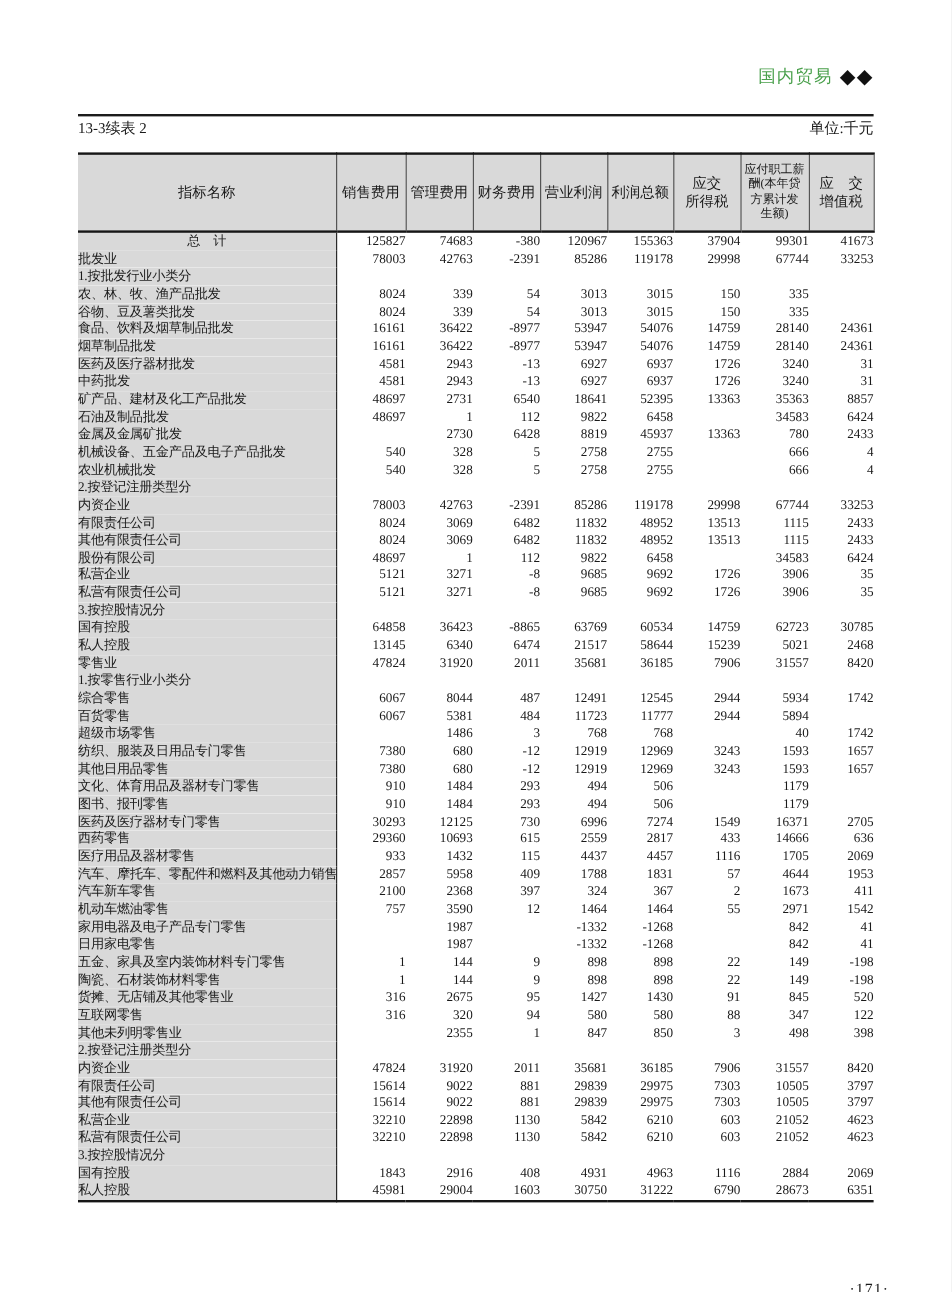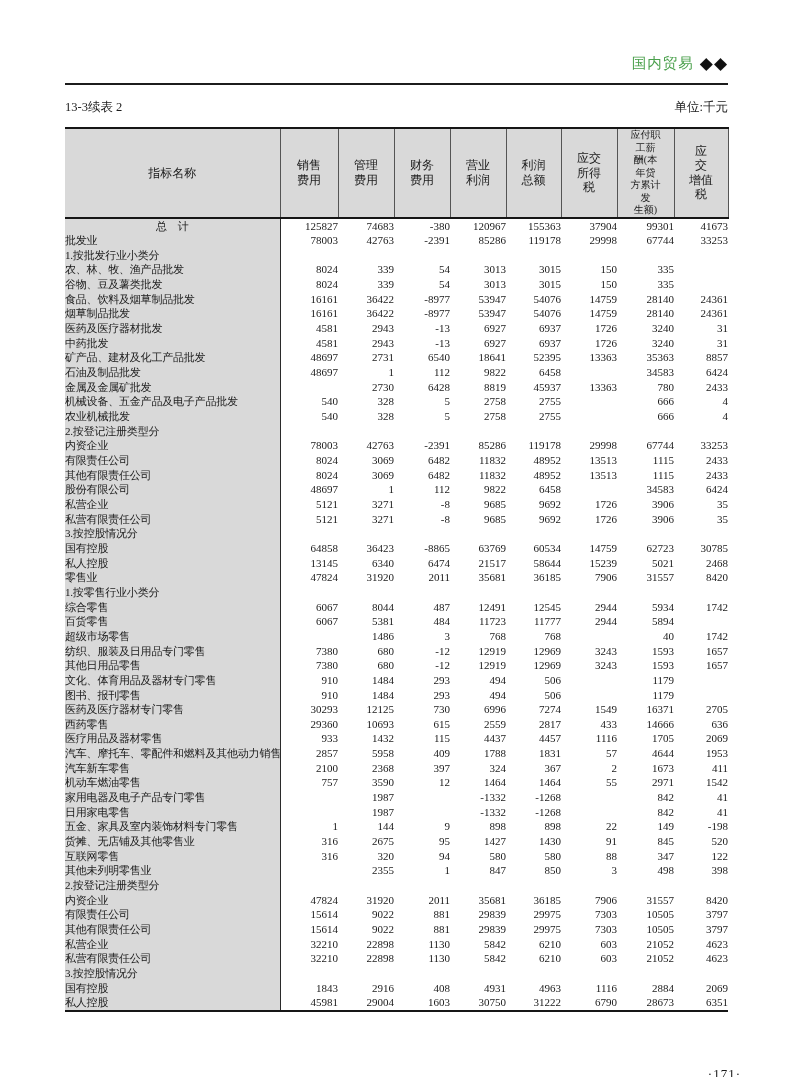--- a/index.html
+++ b/index.html
@@ -9,21 +9,21 @@
     margin:0 auto;
     background:#ffffff;
     font-family:"Liberation Serif","DejaVu Serif",serif;
     color:#1a1a1a;
     overflow:hidden;
   }
   
   .banner {
     position:absolute; top:54px; left:65px; right:65px;
     display:flex; justify-content:flex-end; align-items:center;
-    padding-bottom:10px;
+    padding-bottom:22px;
     border-bottom:2px solid #1c1c1c;
   }
   .banner .sec-title {
     font-family:"Liberation Sans","DejaVu Sans",sans-serif;
     font-size:14.5px; letter-spacing:1px;
     color:#4aa04c;
   }
   .banner .diamonds {
     color:#111; font-size:17px; line-height:14px;
     margin-left:6px; letter-spacing:1px;
@@ -45,21 +45,21 @@
   table.data thead th {
     background:#d9d9d9;
     height:63px;
     border-bottom:2px solid #161616;
     font-weight:normal;
     font-size:12px;
     line-height:14.5px;
     vertical-align:middle;
     text-align:center;
     white-space:pre-line;
-    padding:0 13px;
+    padding:0 1px;
   }
   table.data thead th + th { border-left:1px solid #555; }
   table.data thead th:last-child { border-right:1px solid #555; }
   table.data thead th.small { font-size:10px; line-height:12.5px; }
   table.data tbody td {
     height:14.65px; line-height:14.65px;
     padding:0; font-size:11px;
     vertical-align:middle;
     white-space:nowrap; overflow:hidden;
   }
@@ -585,20 +585,31 @@
             <td class="val">1</td>
             <td class="val">144</td>
             <td class="val">9</td>
             <td class="val">898</td>
             <td class="val">898</td>
             <td class="val">22</td>
             <td class="val">149</td>
             <td class="val">-198</td>
           </tr>
           <tr>
+            <td class="nm i3">陶瓷、石材装饰材料零售</td>
+            <td class="val">1</td>
+            <td class="val">144</td>
+            <td class="val">9</td>
+            <td class="val">898</td>
+            <td class="val">898</td>
+            <td class="val">22</td>
+            <td class="val">149</td>
+            <td class="val">-198</td>
+          </tr>
+          <tr>
             <td class="nm i2">货摊、无店铺及其他零售业</td>
             <td class="val">316</td>
             <td class="val">2675</td>
             <td class="val">95</td>
             <td class="val">1427</td>
             <td class="val">1430</td>
             <td class="val">91</td>
             <td class="val">845</td>
             <td class="val">520</td>
           </tr>

